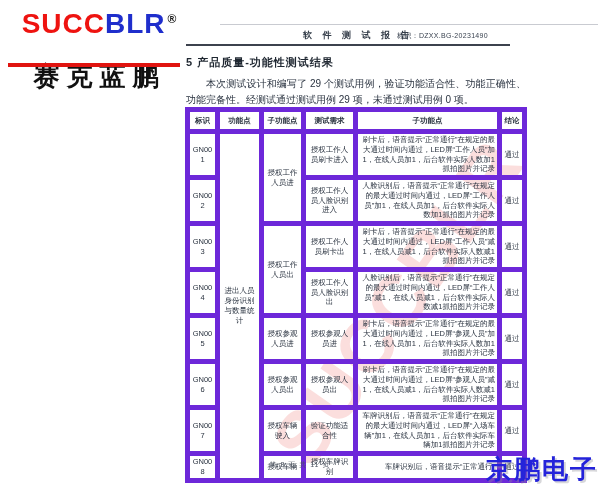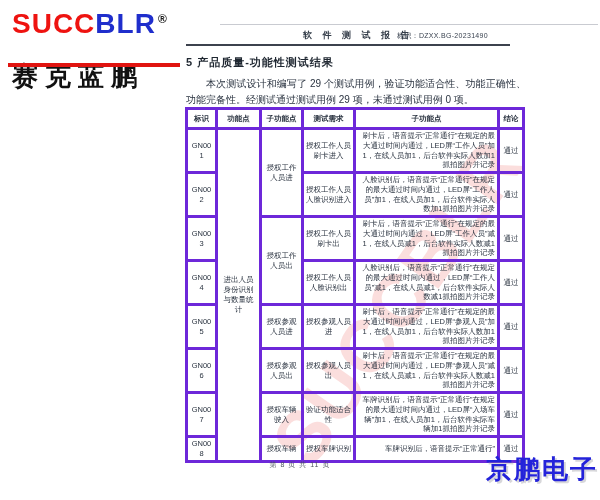--- a/index.html
+++ b/index.html
@@ -2,41 +2,41 @@
 <html><head>
 <meta charset="utf-8">
 <style>
   html,body{margin:0;padding:0;background:#e8e8e8;}
   .page{
     position:relative;width:600px;height:500px;background:#ffffff;
     overflow:hidden;font-family:"Liberation Sans","DejaVu Sans",sans-serif;
     color:#2a3340;
   }
   
-  .logo{position:absolute;left:12px;top:10px;width:175px;}
+  .logo{position:absolute;left:12px;top:10px;width:175px;text-align:center;}
   .logo-brand{font-weight:bold;font-size:28px;line-height:1;letter-spacing:1px;white-space:nowrap;}
   .logo-brand .red{color:#ee1310;}
   .logo-brand .blue{color:#1f2ecc;}
   .logo-reg{font-size:12px;color:#1a1a1a;vertical-align:super;margin-left:2px;}
   .logo-cn{font-family:"Liberation Serif","DejaVu Serif",serif;font-weight:bold;
     font-size:26px;letter-spacing:7px;color:#111;margin-top:21px;white-space:nowrap;}
   .logo-bar{position:absolute;left:-4px;top:53px;width:172px;height:4px;background:#e01410;}
   
   .rule-top{position:absolute;left:220px;top:24px;width:378px;height:1px;background:#c9cbd1;}
   .report-title{position:absolute;left:303px;top:29px;font-size:9px;font-weight:bold;letter-spacing:4px;color:#333c48;}
   .doc-id{position:absolute;left:397px;top:31px;font-size:7px;color:#3a4350;letter-spacing:0.3px;}
   .rule-header{position:absolute;left:186px;top:44px;width:324px;height:2px;background:#3c424d;}
   
   .section-title{position:absolute;left:186px;top:55px;font-size:11px;font-weight:bold;color:#1f2731;letter-spacing:1px;}
   .intro{position:absolute;left:186px;top:76px;width:340px;font-size:10px;line-height:1.55;
     text-indent:2em;color:#2a3340;text-align:justify;}
   
   table.test{position:absolute;left:185px;top:107px;width:337px;border-collapse:collapse;
     table-layout:fixed;background:transparent;}
-  table.test th,table.test td{border:3px solid #6d28d9;font-size:7.5px;line-height:1.3;
+  table.test th,table.test td{border:5px solid #6d28d9;font-size:7.5px;line-height:1.3;
     padding:1px 2px;color:#2a3340;vertical-align:middle;text-align:center;
     overflow:hidden;word-break:break-all;}
   table.test th{font-weight:bold;height:15px;}
   table.test td.c-content{text-align:right;}
   table.test tbody tr{height:44px;}
   table.test tbody tr.short{height:14px;margin-top:45px;}
   
   .page-footer{position:absolute;left:245px;top:460px;width:110px;text-align:center;
     font-size:7px;color:#4a525e;letter-spacing:1px;}
   

